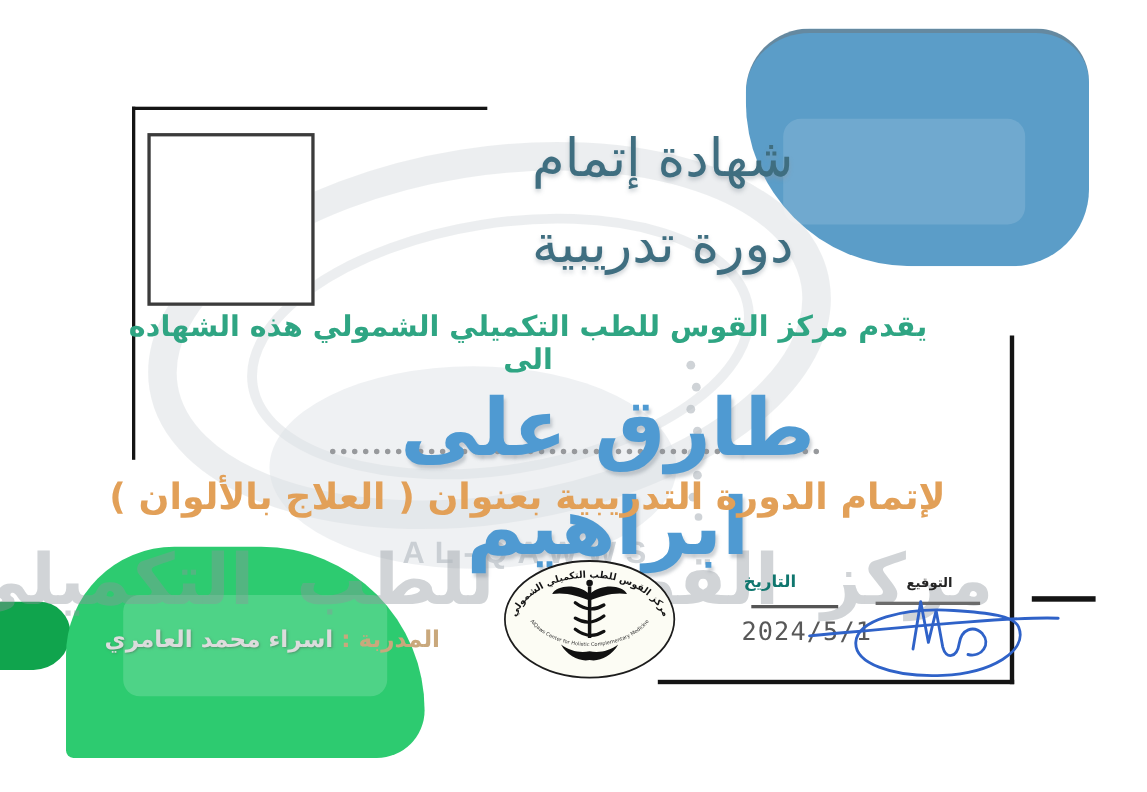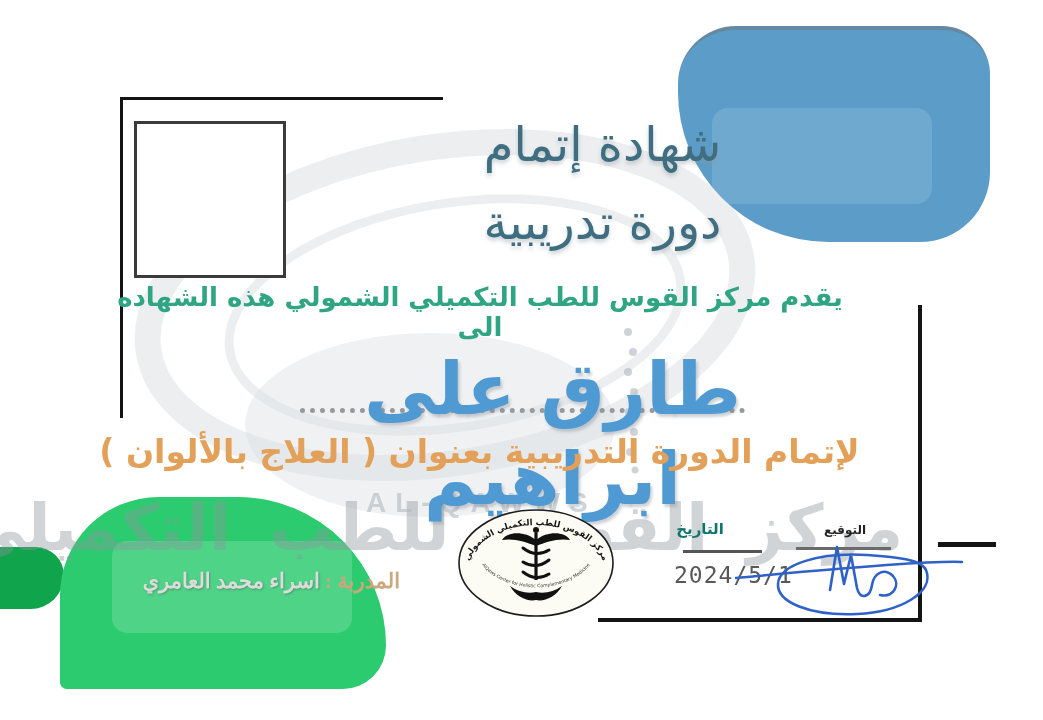--- a/index.html
+++ b/index.html
@@ -45,21 +45,21 @@
   .title-1{top:118px;} .title-2{top:196px;}
   .presenter{left:115px;top:282px;width:730px;text-align:center;font-size:26px;font-weight:bold;
     color:var(--green-text);direction:rtl;z-index:4;}
   .dotted-rule{left:300px;top:372px;width:445px;height:36px;border-bottom:5px dotted #97999c;z-index:4;}
   .recipient{left:225px;top:344px;width:655px;text-align:center;font-size:72px;font-weight:bold;
     color:var(--name-blue);direction:rtl;z-index:5;line-height:1.25;
     text-shadow:2px 3px 3px rgba(130,140,150,.40);}
   .course{left:82px;top:432px;width:795px;text-align:center;font-size:33px;font-weight:bold;
     color:var(--gold);direction:rtl;z-index:5;}
 
-  .trainer{right:643px;top:569px;font-size:21px;font-weight:bold;direction:rtl;white-space:nowrap;z-index:5;font-family:Liberation Serif, serif;}
+  .trainer{right:643px;top:569px;font-size:21px;font-weight:bold;direction:rtl;white-space:nowrap;z-index:5;}
   .trainer .t-label{color:var(--trainer-label);}
   .trainer .t-name{color:var(--trainer-name);text-shadow:1px 1px 2px rgba(80,110,90,.55);}
 
   .date-label{left:660px;top:520px;width:80px;text-align:center;font-size:15px;font-weight:bold;color:#0f766e;z-index:5;}
   .date-rule{left:683px;top:550px;width:79px;height:3px;background:#555;z-index:5;}
   .date-value{left:674px;top:562px;font-size:23px;letter-spacing:1px;color:var(--date-gray);
     font-family:"DejaVu Sans Mono",monospace;z-index:5;}
   .sig-label{left:817px;top:523px;width:56px;text-align:center;font-size:12px;font-weight:bold;color:#242424;z-index:5;}
   .sig-rule{left:796px;top:547px;width:95px;height:2.5px;background:#6b6b6b;z-index:5;}
   .sig-svg{left:733px;top:530px;z-index:6;}

